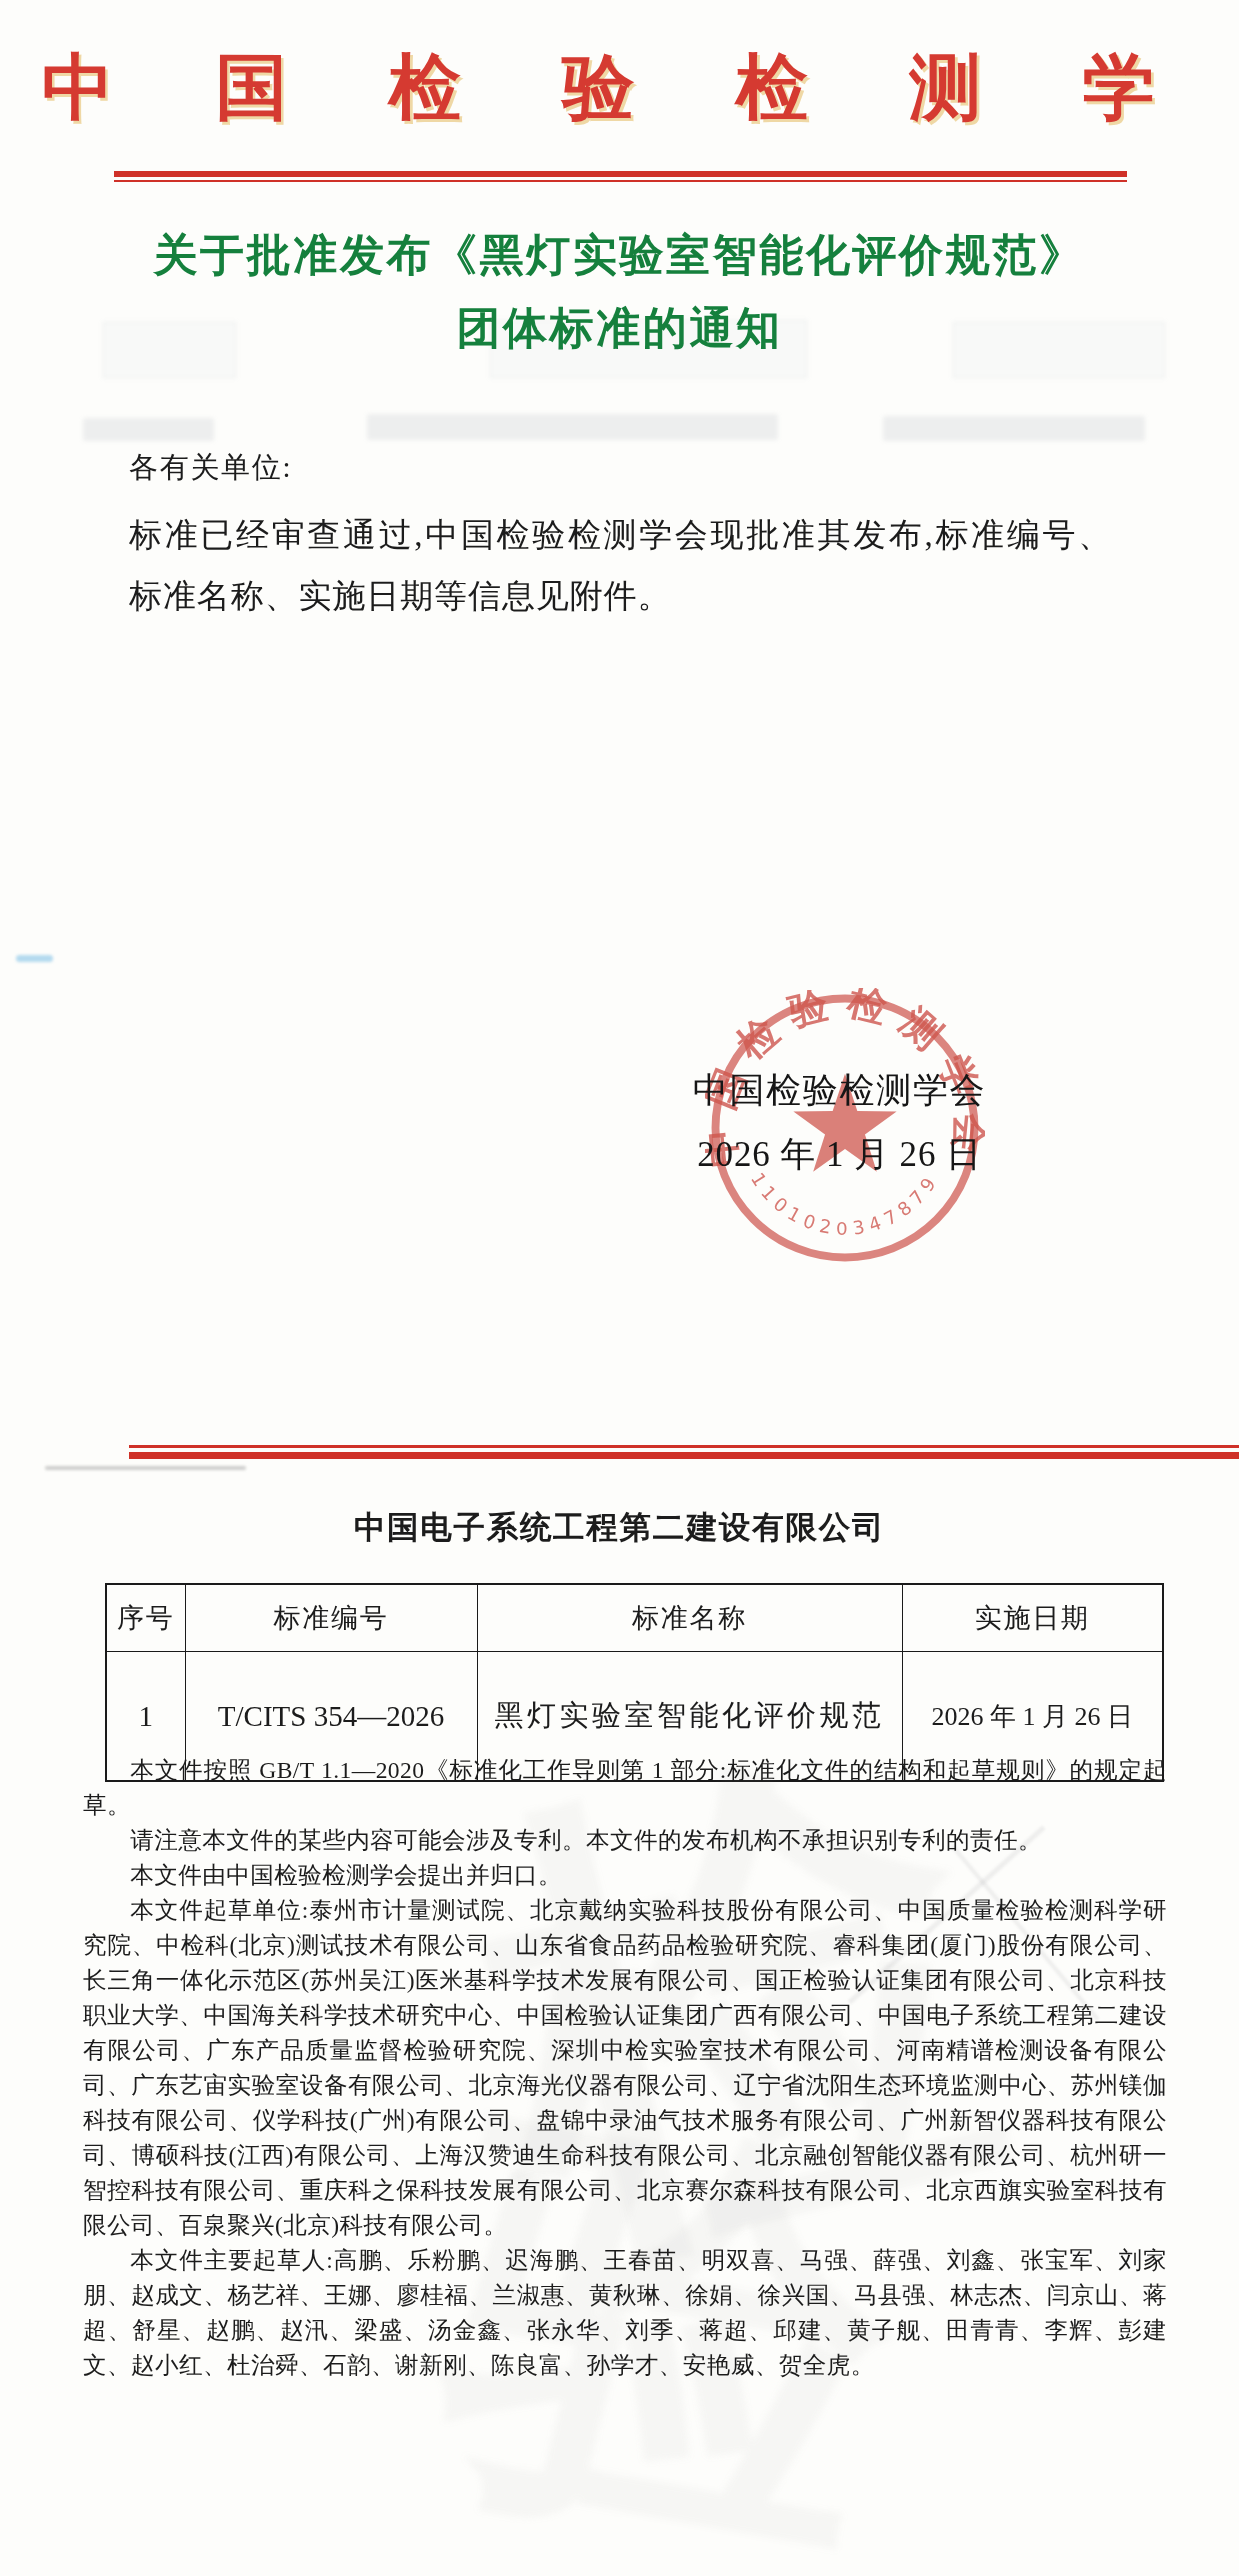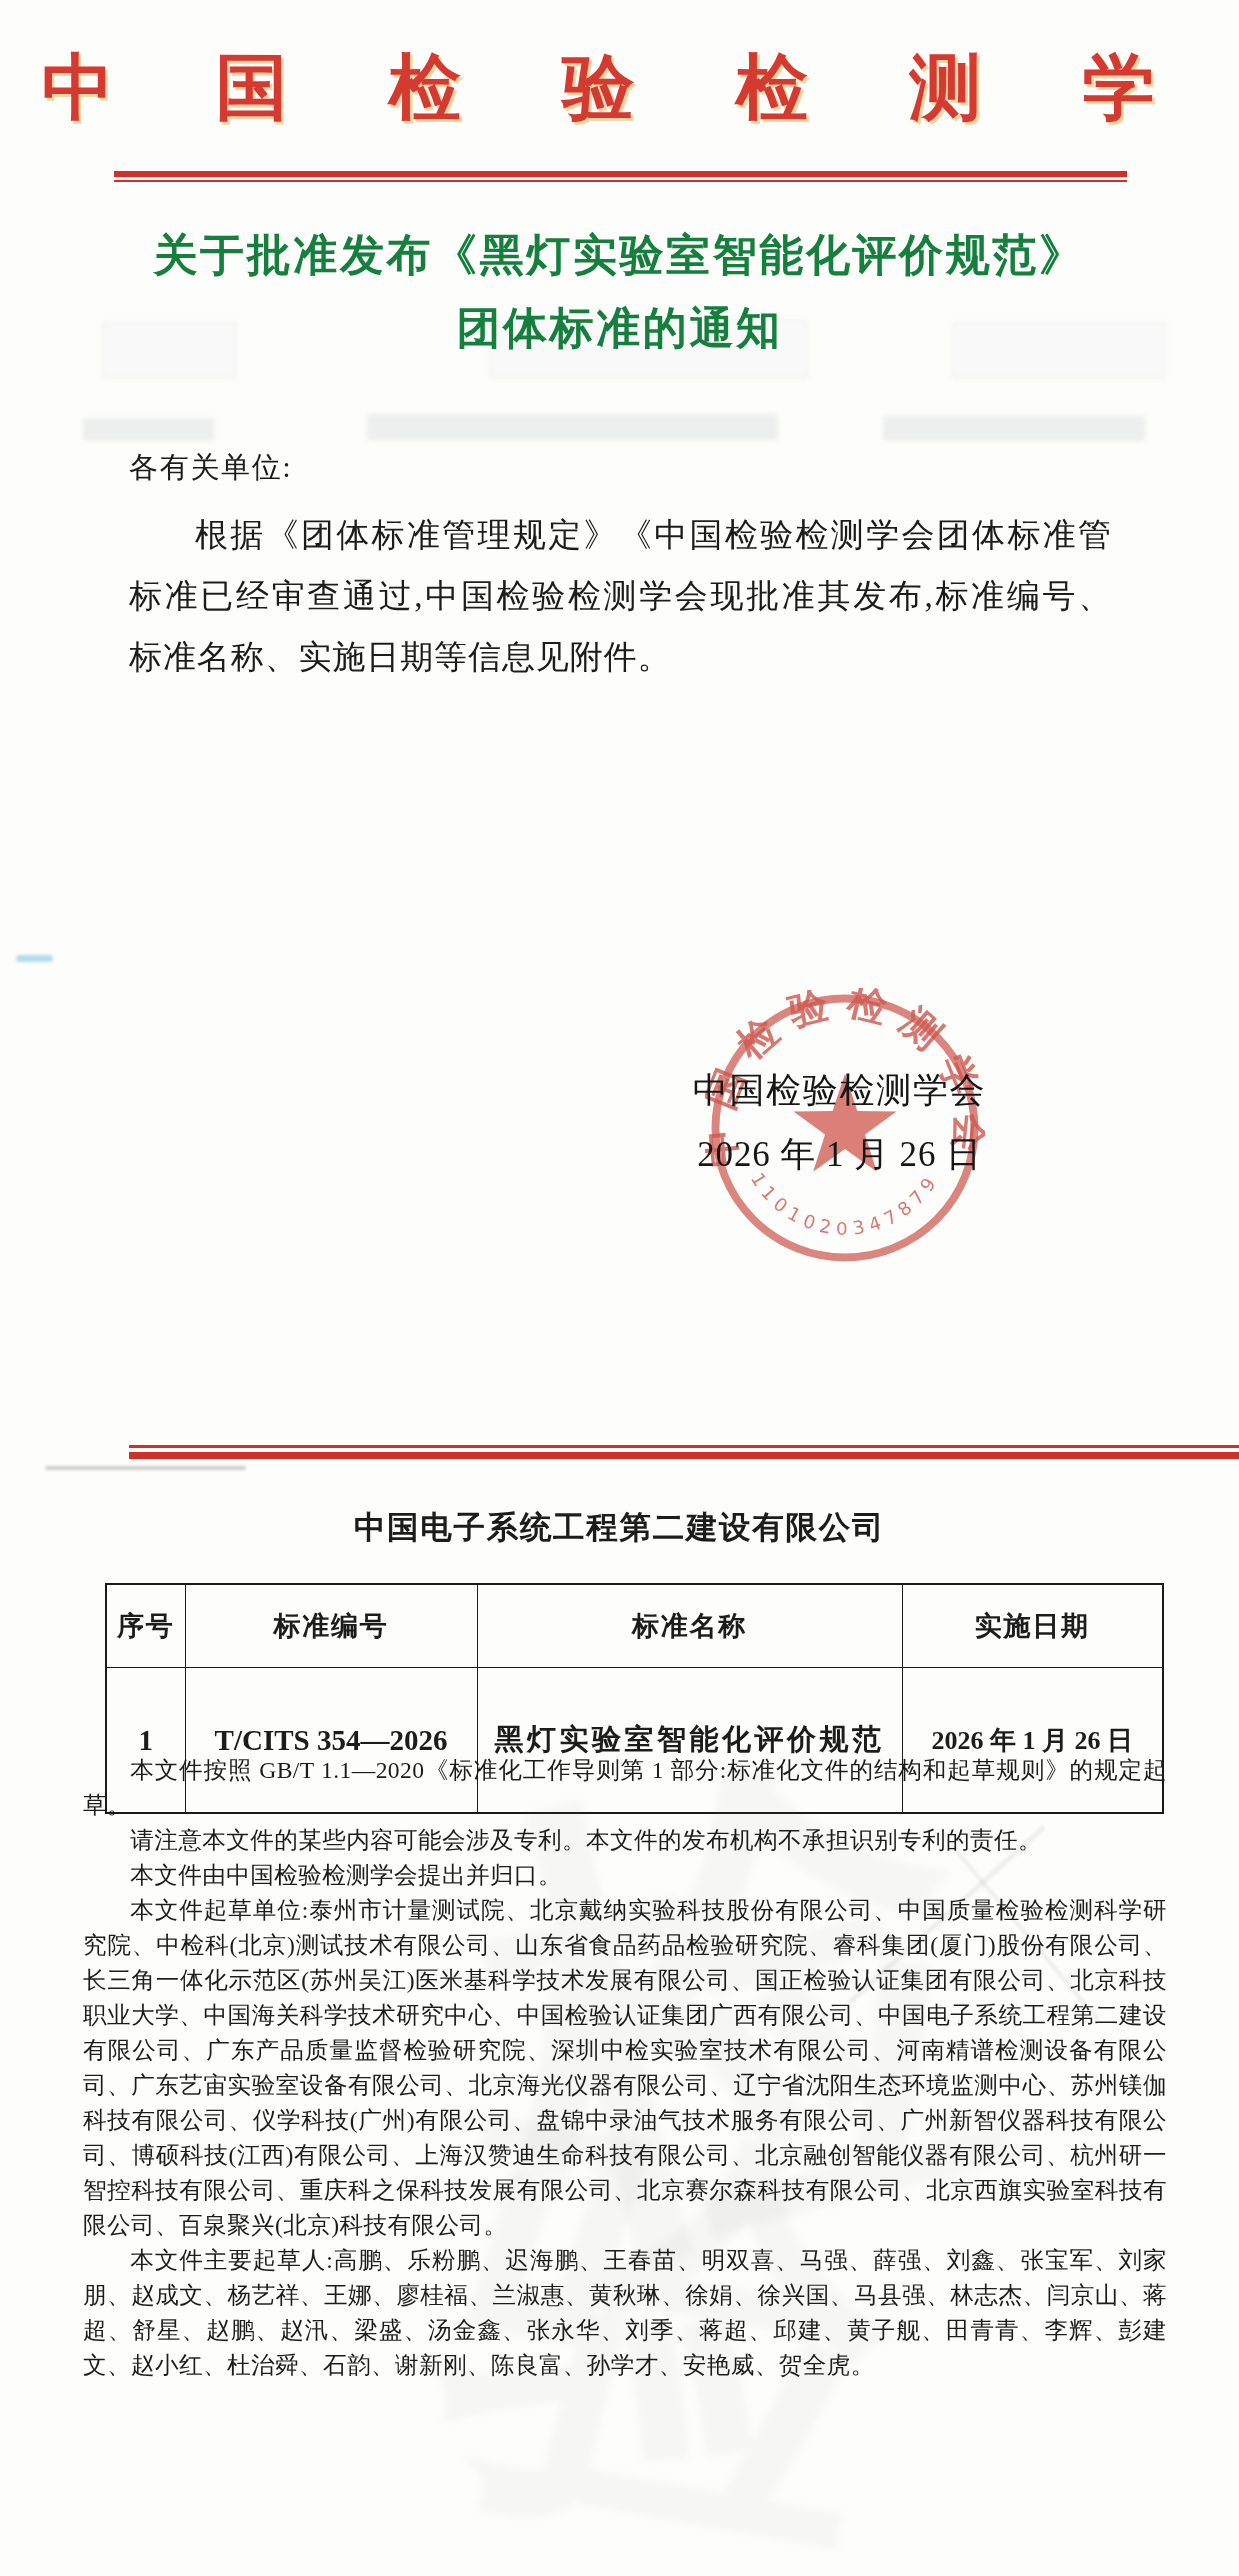--- a/index.html
+++ b/index.html
@@ -47,21 +47,21 @@
   
   .sep { position:absolute; left:129px; right:0; background:#cf3128; }
   .sep-thin  { top:1445px; height:2.6px; }
   .sep-thick { top:1452px; height:7px; }
   
   .att-heading { position:absolute; top:1507px; left:0; right:0; text-align:center;
     font-size:31.5px; font-weight:bold; letter-spacing:1.7px; }
   table.std-table { position:absolute; left:105px; top:1583px; border-collapse:collapse;
     table-layout:fixed; width:1056px; }
   .std-table th, .std-table td { border:1.7px solid #1a1a1a; text-align:center; vertical-align:middle;
-    font-weight:bold; padding:8px; }
+    font-weight:normal; padding:0; }
   .std-table { border:2.6px solid #1a1a1a; }
   .std-table th { height:66px; font-size:27px; letter-spacing:1.7px; }
   .std-table td { height:128px; font-size:29px; }
   .std-table td.c-name { letter-spacing:3.5px; }
   .std-table td.c-date { font-size:26px; }
   
   .notes { position:absolute; left:83px; top:1753px; width:1084px;
     font-size:23.6px; line-height:35px; letter-spacing:0.4px; text-align:justify; }
   .notes p { margin:0; text-indent:2em; }
 </style>
@@ -81,21 +81,20 @@
   <div class="rule rule-thick"></div>
   <div class="rule rule-thin"></div>
 
   <div class="doc-title">
     <div>关于批准发布《黑灯实验室智能化评价规范》</div>
     <div>团体标准的通知</div>
   </div>
 
   <div class="salutation">各有关单位:</div>
   <div class="para">
-    <div class="para-line first">根据《团体标准管理规定》《中国检验检测学会团体标准管</div>
     <div class="para-line">标准已经审查通过,中国检验检测学会现批准其发布,标准编号、</div>
     <div class="para-line last">标准名称、实施日期等信息见附件。</div>
   </div>
 
   <div class="smudge-blue"></div>
 
   <svg class="seal-svg" viewBox="0 0 320 320">
     <circle cx="160" cy="160" r="148" fill="none" stroke="#c9443b" stroke-width="9" opacity="0.72"></circle>
     <polygon points="160,98 174.1,140.6 219,141 182.8,167.4 196.4,210 160,184 123.6,210 137.2,167.4 101,141 145.9,140.6" fill="#c9443b" opacity="0.75"></polygon>
     <defs>

